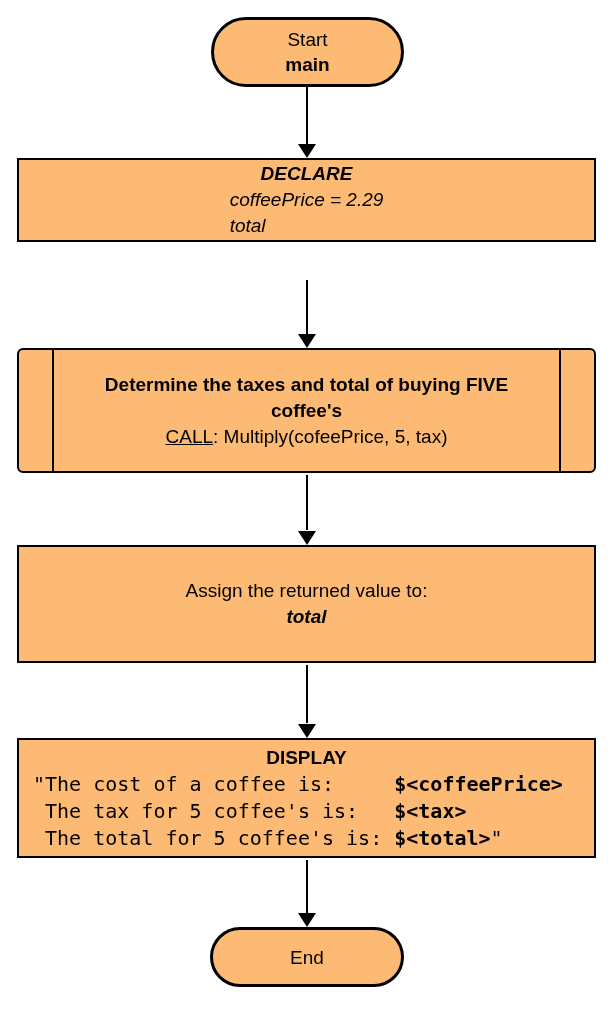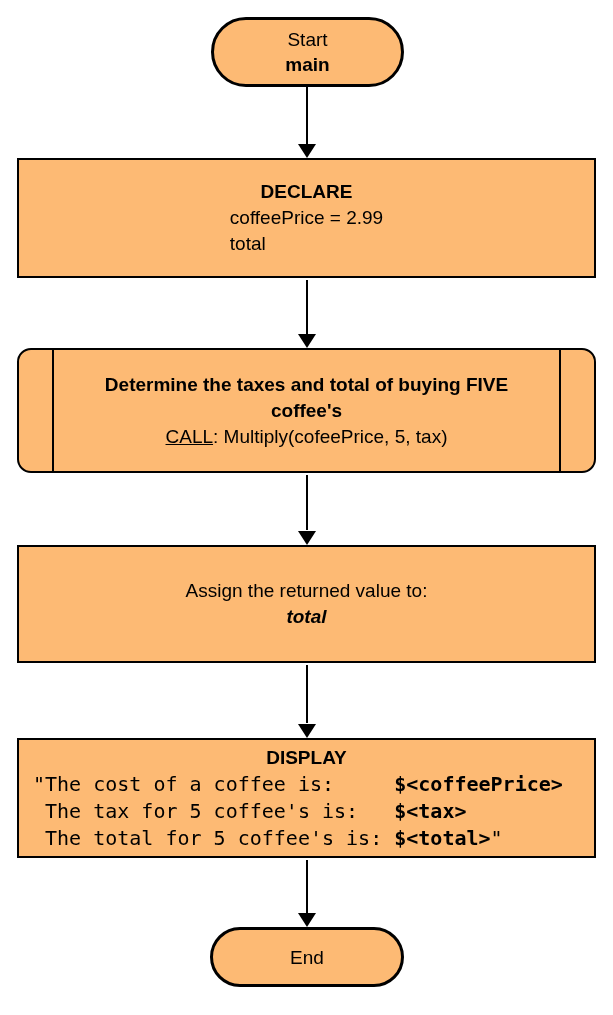--- a/index.html
+++ b/index.html
@@ -8,21 +8,21 @@
     font-family:"Liberation Sans", sans-serif; color:#000;
   }
   .shape { position:absolute; box-sizing:border-box; background:#fdba74; }
   .oval {
     border:3px solid #000; border-radius:37px;
     display:flex; flex-direction:column; align-items:center; justify-content:center;
     font-size:19px; line-height:25px; text-align:center;
   }
   .rect { border:2px solid #000; display:flex; flex-direction:column;
           align-items:center; justify-content:center; font-size:19px; line-height:26px; }
-  .rect.rounded { border-radius:14px; }
+  .rect.rounded { border-radius:6px; }
   .innerbar { position:absolute; top:0; bottom:0; width:2px; background:#000; }
   .innerbar.left { left:33px; } .innerbar.right { right:33px; }
   .bold { font-weight:bold; }
   .bi { font-weight:bold; font-style:italic; }
   .center { text-align:center; }
   .leftblock { display:inline-block; text-align:left; }
   .u { text-decoration:underline; }
   .vline { position:absolute; width:2px; background:#000; left:306px; }
   .ahead { position:absolute; left:298px; width:0; height:0;
            border-left:9px solid transparent; border-right:9px solid transparent;
@@ -37,24 +37,24 @@
 <body>
 
 <div class="shape oval" style="left:211px; top:17px; width:193px; height:70px;">
   <div>Start</div>
   <div class="bold">main</div>
 </div>
 
 <div class="vline" style="top:87px; height:58px;"></div>
 <div class="ahead" style="top:144px;"></div>
 
-<div class="shape rect" style="left:17px; top:158px; width:579px; height:120px;">
+<div class="shape rect" style="left:17px; top:158px; width:579px; height:84px;font-style:italic;">
   <div class="leftblock">
     <div class="bold center">DECLARE</div>
-    <div>coffeePrice = 2.99</div>
+    <div>coffeePrice = 2.29</div>
     <div>total</div>
   </div>
 </div>
 
 <div class="vline" style="top:280px; height:55px;"></div>
 <div class="ahead" style="top:334px;"></div>
 
 <div class="shape rect rounded" style="left:17px; top:348px; width:579px; height:125px;">
   <div class="innerbar left"></div>
   <div class="innerbar right"></div>

